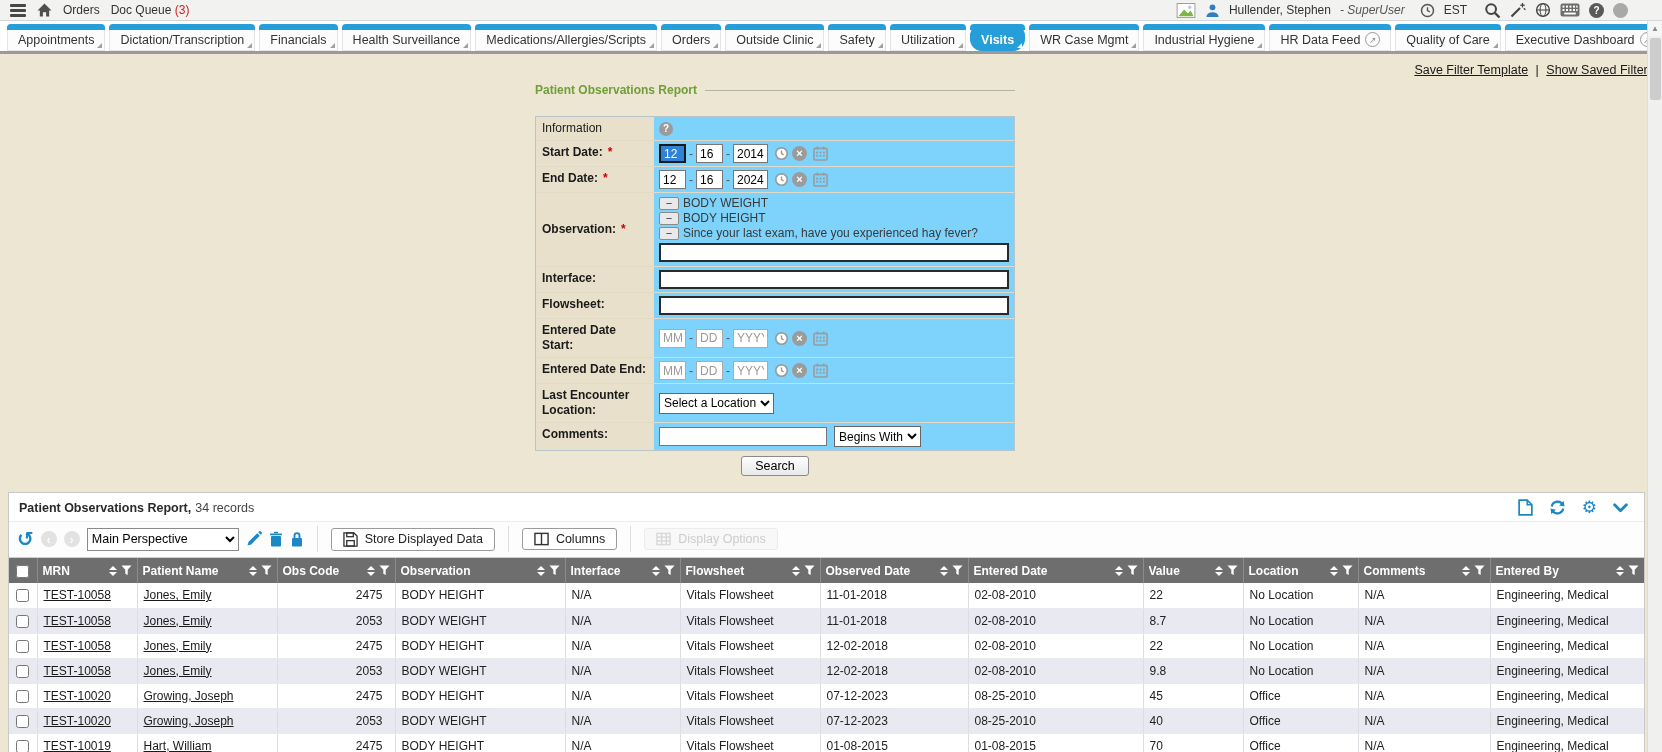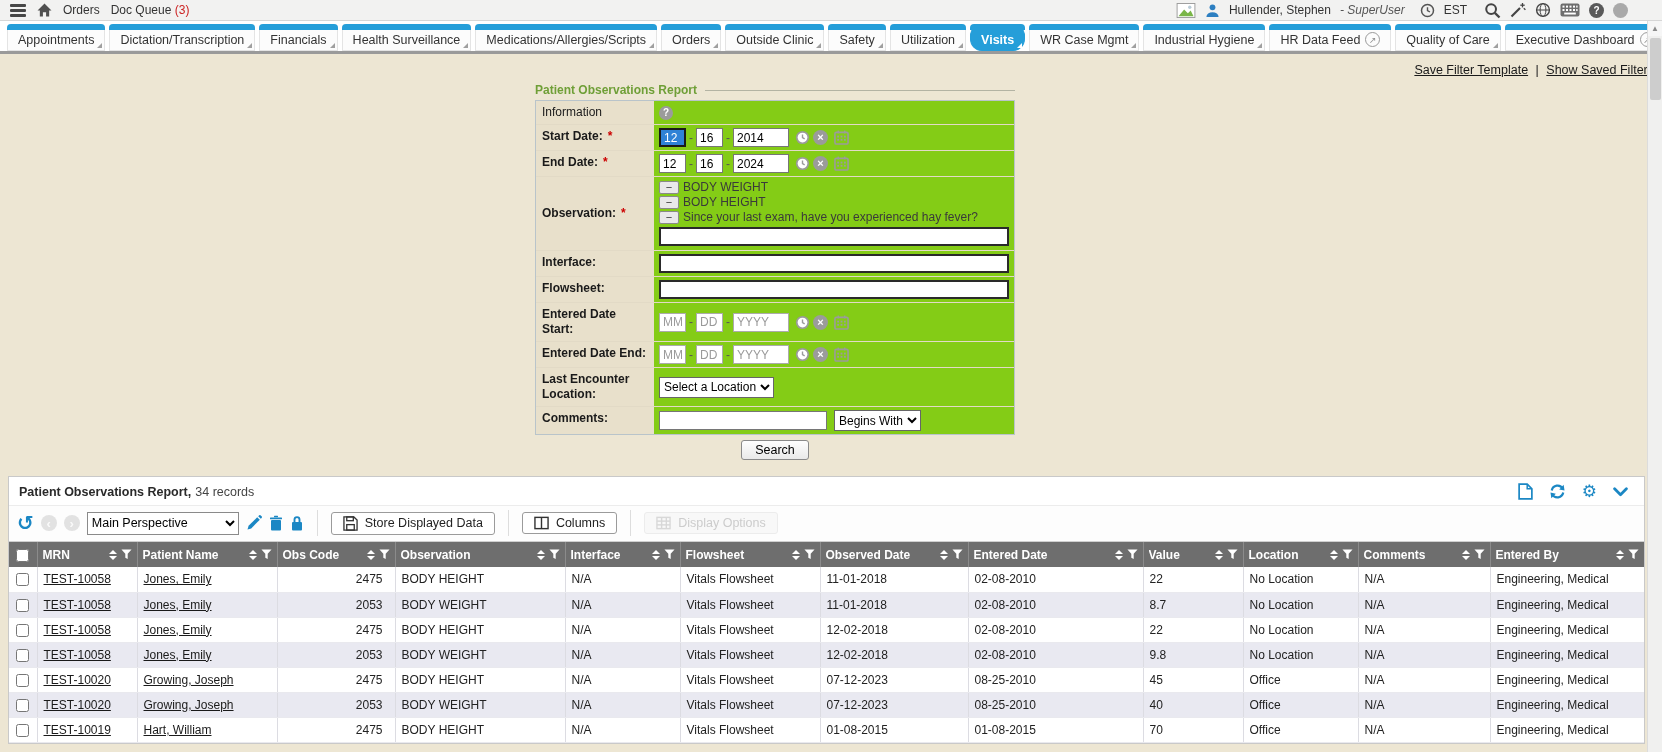--- a/index.html
+++ b/index.html
@@ -43,30 +43,30 @@
   
   .filter-links { text-align:right; padding:9px 8px 0; font-size:12.5px; color:#1a1a1a; }
   .filter-links a { color:#1a1a1a; text-decoration:underline; cursor:pointer; }
   .filter-links .sep { margin:0 4px; }
 
   
   .form-wrap { width:480px; margin:6px 0 0 535px; }
   .form-title-row { display:flex; align-items:center; }
   .form-title { color:#6f9f37; font-weight:bold; font-size:12px; white-space:nowrap; }
   .title-line { flex:1; border-top:1px solid #b3b3a3; margin-left:8px; }
-  .form-box { border:1px solid #b9c4ca; margin-top:3px; background:#84cc16; }
+  .form-box { border:1px solid #b9c4ca; margin-top:19px; background:#7dd3fc; }
   .frow { display:flex; border-bottom:1px solid #e2dac6; }
   .frow:last-child { border-bottom:none; }
   .flabel { width:118px; min-width:118px; background:#e8e0cb; padding:4px 6px; font-size:12px;
     font-weight:bold; color:#1a1a1a; line-height:1.25; }
   .flabel.normal { font-weight:normal; }
   .req { color:#c00; margin-left:5px; font-weight:bold; }
   .ffield { flex:1; padding:3px 5px; display:flex; align-items:center; flex-wrap:wrap; gap:3px; }
   .din { width:27px; height:19px; border:1px solid #767676; font-size:12px; padding:1px 3px; font-family:inherit; }
-  .din.yy { width:56px; }
+  .din.yy { width:35px; }
   .din.sel { background:#2f82d6; color:#fff; border:2px solid #1a1a1a; }
   .din.ph { border:1px solid #ababab; }
   .din.ph::placeholder { color:#9a9a9a; }
   .dsep { color:#555; }
   .ficon { margin-left:3px; display:inline-flex; cursor:pointer; }
   .xcirc { width:15px; height:15px; border-radius:50%; background:#9b9b9b; color:#fff; font-size:11px;
     font-weight:bold; display:inline-flex; align-items:center; justify-content:center; line-height:1; cursor:pointer; }
   .helpc { width:14px; height:14px; border-radius:50%; background:#9b9b9b; color:#fff; font-size:10px;
     font-weight:bold; display:inline-flex; align-items:center; justify-content:center; }
   .obs-field { display:block; padding:2px 5px 4px; }

